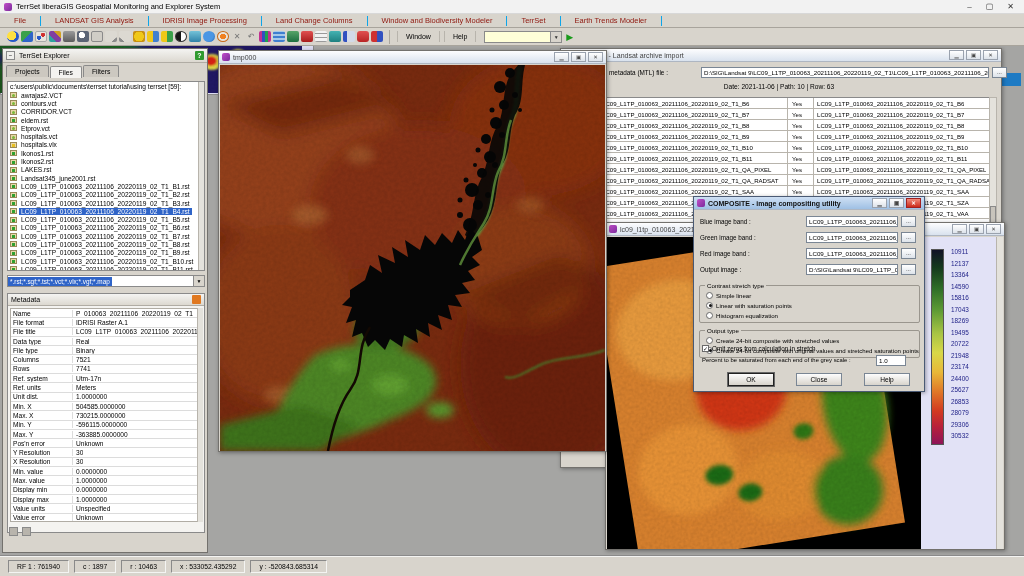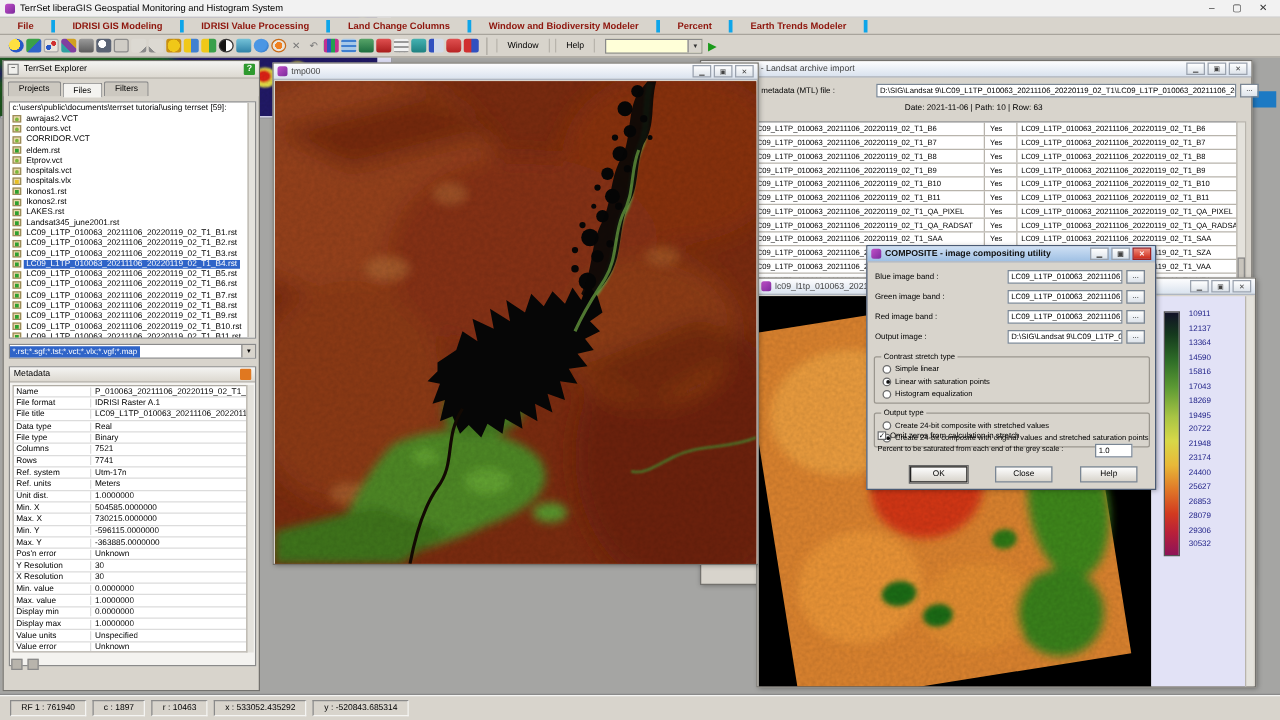--- a/index.html
+++ b/index.html
@@ -3,21 +3,21 @@
 <meta charset="utf-8">
 <style>
 *{margin:0;padding:0;box-sizing:border-box}
 html,body{width:1024px;height:576px;overflow:hidden}
 body{position:relative;font-family:"Liberation Sans",sans-serif;background:#a5a5a3;font-size:7px;color:#000;-webkit-font-smoothing:antialiased}
 
 .titlebar{position:absolute;left:0;top:0;width:1024px;height:14px;background:#f2f2f2;border-bottom:1px solid #d8d8d8;display:flex;align-items:center;padding:0 4px;font-size:7.5px;z-index:100}
 .appicon{width:8px;height:8px;border-radius:2px;background:linear-gradient(135deg,#c050c8,#7c2a9c);margin-right:4px}
 .sysbtns{margin-left:auto;display:flex;gap:14px;font-size:8px;color:#333;padding-right:6px}
 .menubar{position:absolute;left:0;top:14px;width:1024px;height:14px;background:#d8d4cc;border-bottom:1px solid #a8a49c;display:flex;align-items:center;z-index:100}
-.menuitem{font-weight:bold;color:#8e150c;font-size:7.5px;padding:0 14px;border-right:3px solid #0ea5e9;height:10px;display:flex;align-items:center;white-space:nowrap}
+.menuitem{font-weight:normal;color:#8e150c;font-size:7.5px;padding:0 14px;border-right:1px solid #0ea5e9;height:10px;display:flex;align-items:center;white-space:nowrap}
 .toolbar{position:absolute;left:0;top:28px;width:1024px;height:18px;background:#d8d4cc;border-bottom:1px solid #a8a49c;display:flex;align-items:center;padding-left:6px;z-index:100}
 .tbi{width:12px;height:11px;margin:0 1px;border-radius:2px;display:flex;align-items:center;justify-content:center;font-size:8px;color:#555;flex:0 0 auto}
 .i1{background:radial-gradient(circle at 38% 42%,#ffe040 46%,#2858c8 48%);border-radius:50%}
 .i2{background:linear-gradient(135deg,#3aa04a 50%,#2f64c8 50%)}
 .i3{background:radial-gradient(circle at 30% 65%,#2858c8 22%,transparent 24%),radial-gradient(circle at 70% 30%,#d03030 20%,transparent 22%),#e8e4dc;border:1px solid #aaa}
 .i4{background:linear-gradient(45deg,#2fa0a0 33%,#8040a0 33% 66%,#d0a020 66%)}
 .i5{background:linear-gradient(#9a9a9a,#5c5c5c)}
 .i6{background:radial-gradient(circle at 40% 38%,#fff 30%,#5a6374 34%)}
 .i7{background:#d0cdc6;border:1px solid #8a8a8a}
 .i8{background:linear-gradient(to top left,#8a8a8a 22%,#dcd9d2 23%)}
@@ -135,36 +135,36 @@
 .mini-antenna{width:0;height:0;border-left:4px solid transparent;border-right:4px solid transparent;border-top:7px solid #222;margin-left:1px}
 
 .statusbar{position:absolute;left:0;top:556px;width:1024px;height:20px;background:#d8d4cc;border-top:1px solid #f4f4f2;box-shadow:0 -1px 0 #8a8a8a;display:flex;align-items:center;padding-left:8px;z-index:100}
 .scell{height:13px;border:1px solid;border-color:#8a8a8a #f4f4f2 #f4f4f2 #8a8a8a;display:flex;align-items:center;padding:0 8px;margin-right:5px;font-size:6.8px;white-space:nowrap}
 </style>
 </head>
 <body>
 
 <div class="titlebar">
   <span class="appicon"></span>
-  <span>TerrSet liberaGIS   Geospatial Monitoring and Histogram System</span>
+  <span>TerrSet liberaGIS   Geospatial Monitoring and Explorer System</span>
   <span class="sysbtns">
     <span>–</span>
     <span>▢</span>
     <span>✕</span>
   </span>
 </div>
 
 <div class="menubar">
 
 <div class="menuitem">File</div>
-    <div class="menuitem">IDRISI  GIS Modeling</div>
-    <div class="menuitem">IDRISI  Value Processing</div>
+    <div class="menuitem">LANDSAT  GIS Analysis</div>
+    <div class="menuitem">IDRISI  Image Processing</div>
     <div class="menuitem">Land Change Columns</div>
     <div class="menuitem">Window and Biodiversity Modeler</div>
-    <div class="menuitem">Percent</div>
+    <div class="menuitem">TerrSet</div>
     <div class="menuitem">Earth Trends Modeler</div>
   </div>
 
 <div class="toolbar">
   <span style="display:flex;align-items:center">
 
   <span class="tbi i1"></span>
       <span class="tbi i2"></span>
       <span class="tbi i3"></span>
       <span class="tbi i4"></span>

